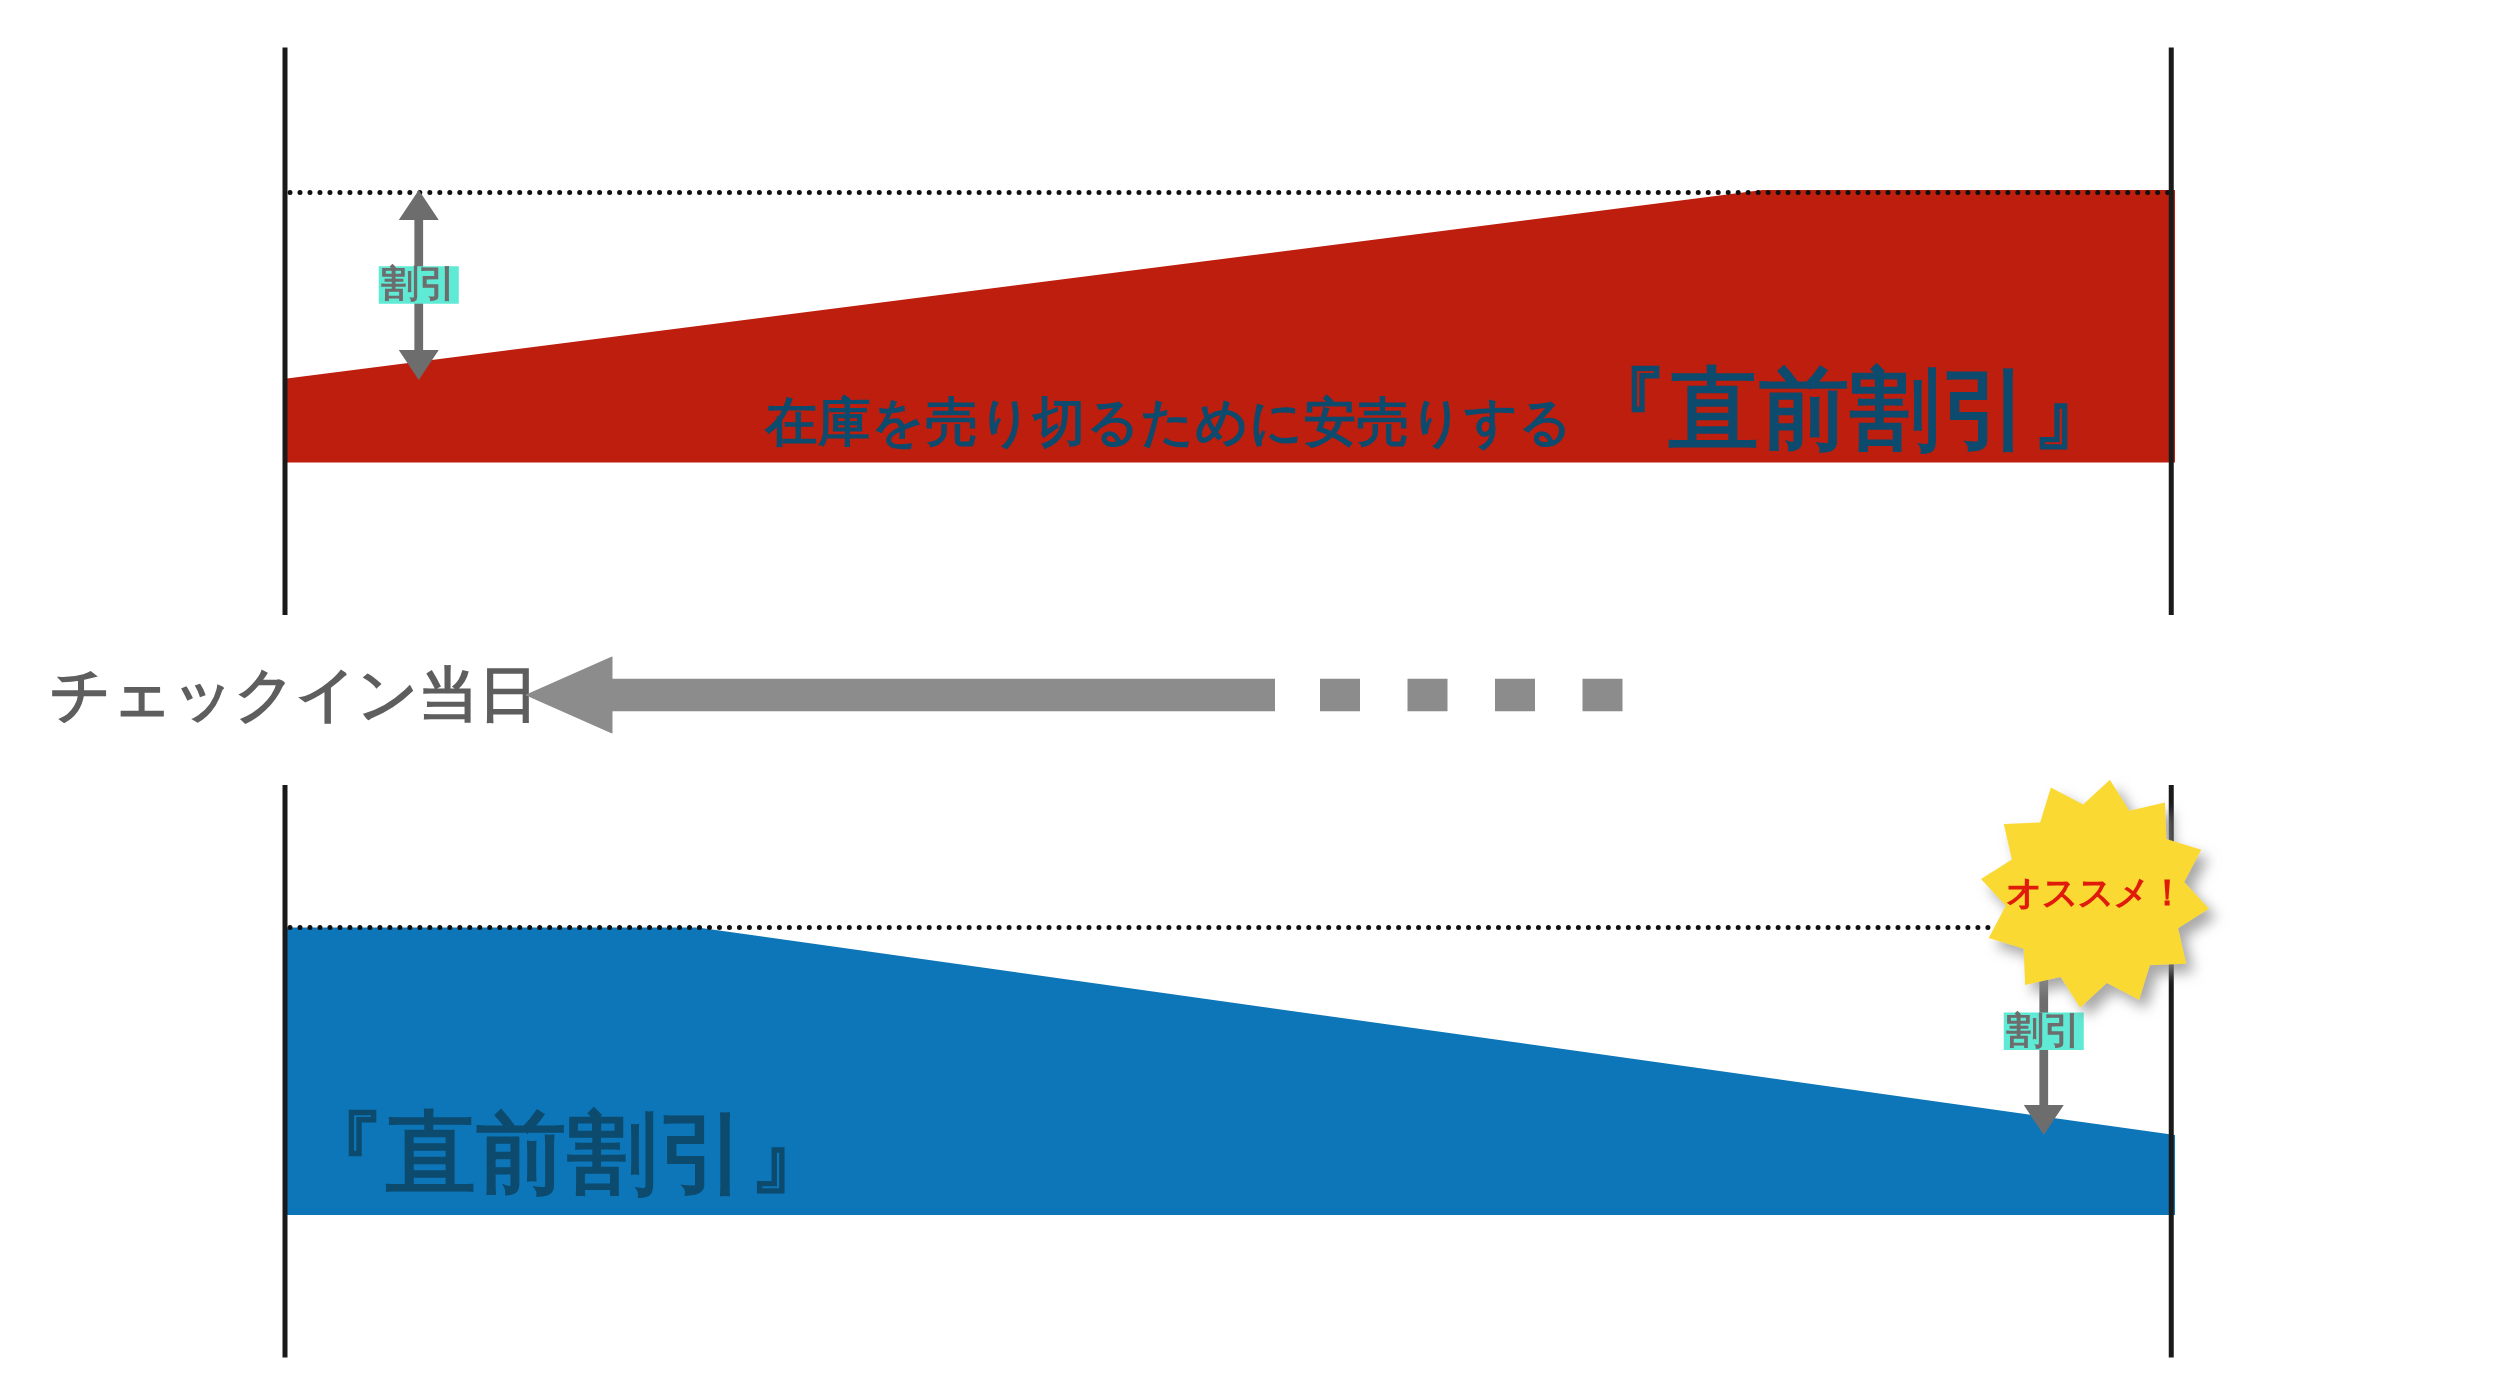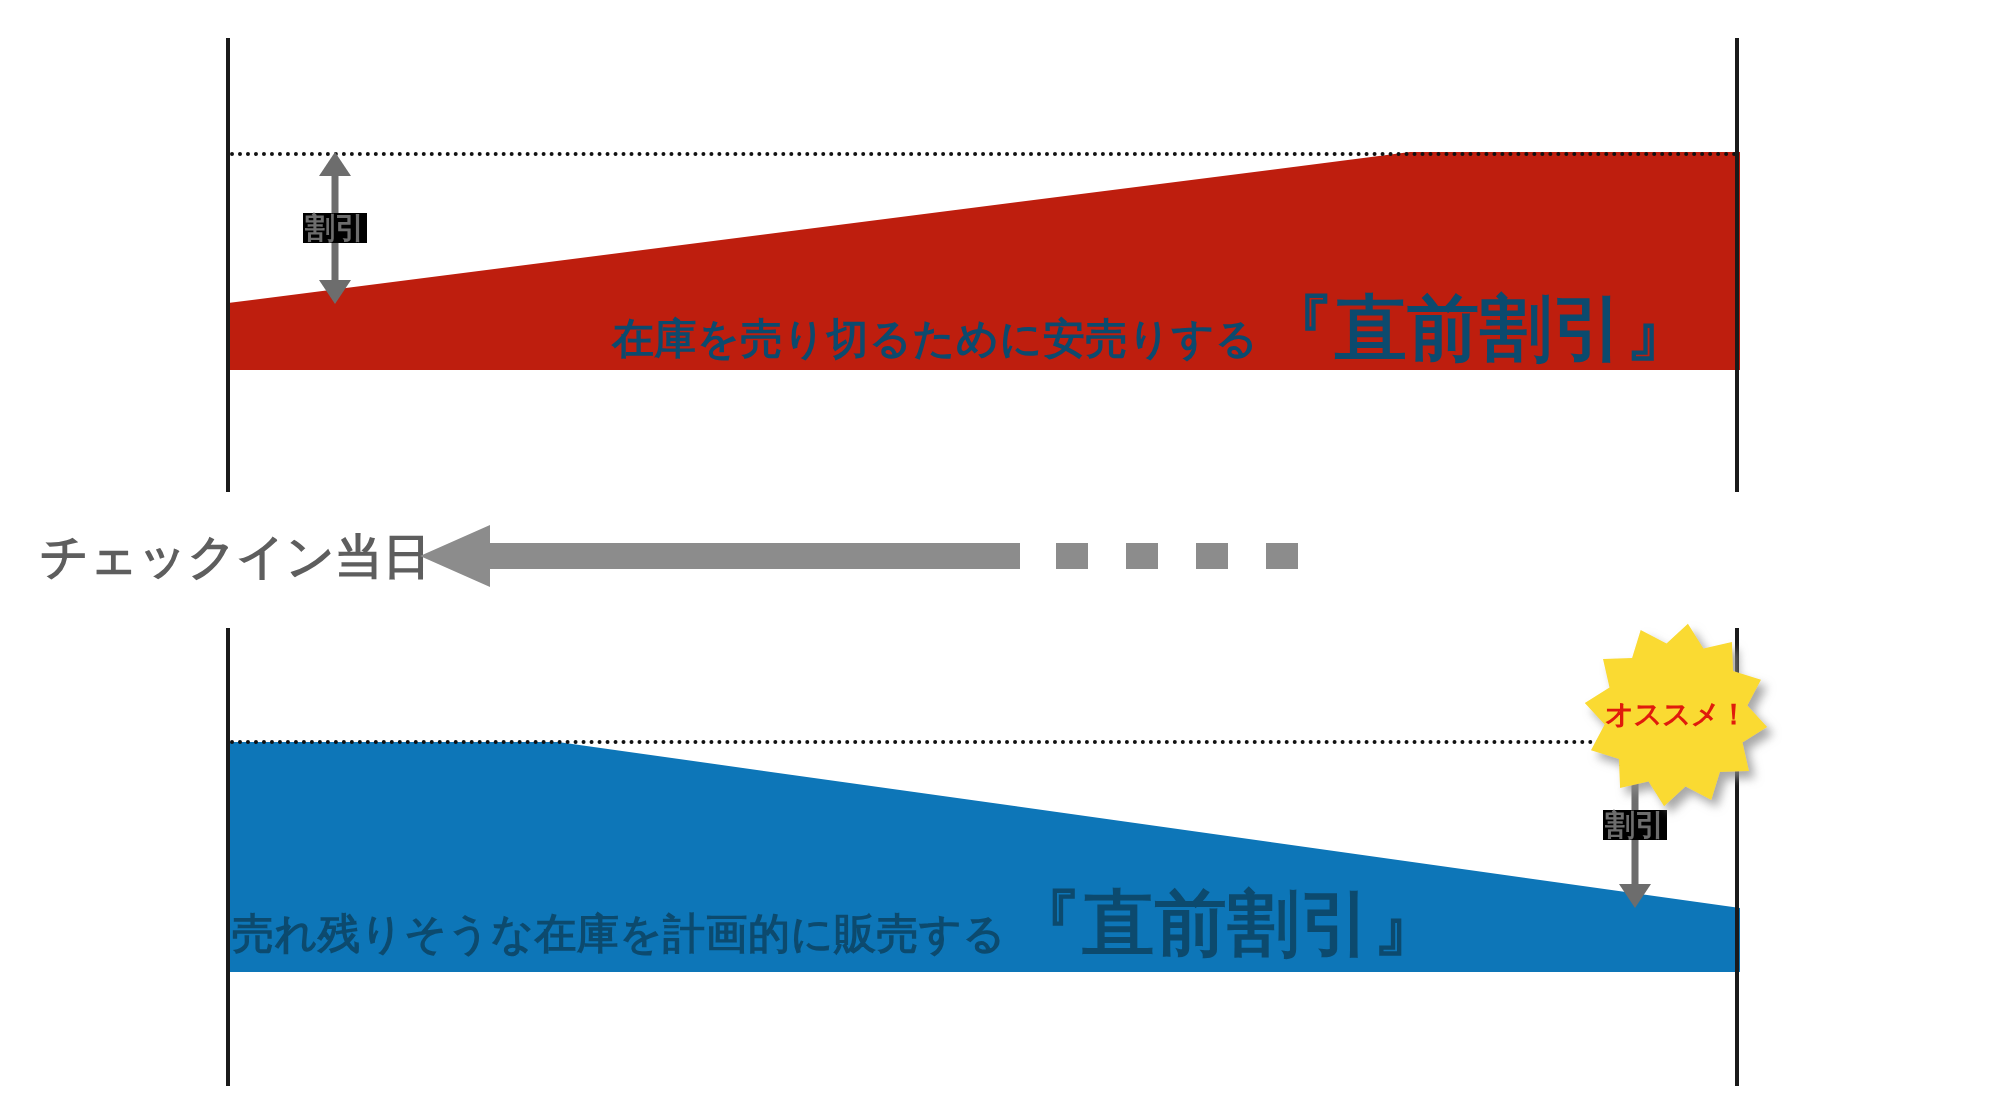--- a/index.html
+++ b/index.html
@@ -53,21 +53,21 @@
     flex-direction:column;
     align-items:center;
     color:#6d6d6d;
   }
   .measure svg{display:block;}
   .measure .m-label{
     position:absolute;
     font-size:30px;
     font-weight:bold;
     color:#6d6d6d;
-    background:#000000;
+    background:#5eead4;
     padding:0 2px;
     line-height:1;
     white-space:nowrap;
   }
 
   
   .timeline{
     position:absolute;
     left:0;top:505px;
     width:1999px;height:100px;
@@ -161,21 +161,20 @@
     <div class="measure" style="left:1605px;top:742px;width:60px;height:166px;">
       <svg width="60" height="166" viewBox="0 0 60 166">
         <line x1="30" y1="16" x2="30" y2="150" stroke="#6d6d6d" stroke-width="7"></line>
         <polygon points="30,0 46,24 14,24" fill="#6d6d6d"></polygon>
         <polygon points="30,166 46,142 14,142" fill="#6d6d6d"></polygon>
       </svg>
       <span class="m-label" style="left:50%;top:50%;transform:translate(-50%,-50%);">割引</span>
     </div>
 
     <div class="band-caption" style="left:232px;top:887px;">
-      <span class="lead">売れ残りそうな在庫を計画的に販売する</span>
       <span class="emph">『直前割引』</span>
     </div>
   </div>
 
   <div class="badge">
     <svg width="200" height="200" viewBox="0 0 200 200">
       <defs>
         <filter id="bshadow" x="-25%" y="-25%" width="160%" height="160%">
           <feDropShadow dx="6" dy="7" stdDeviation="5" flood-color="#8a8a8a" flood-opacity="0.75"></feDropShadow>
         </filter>

